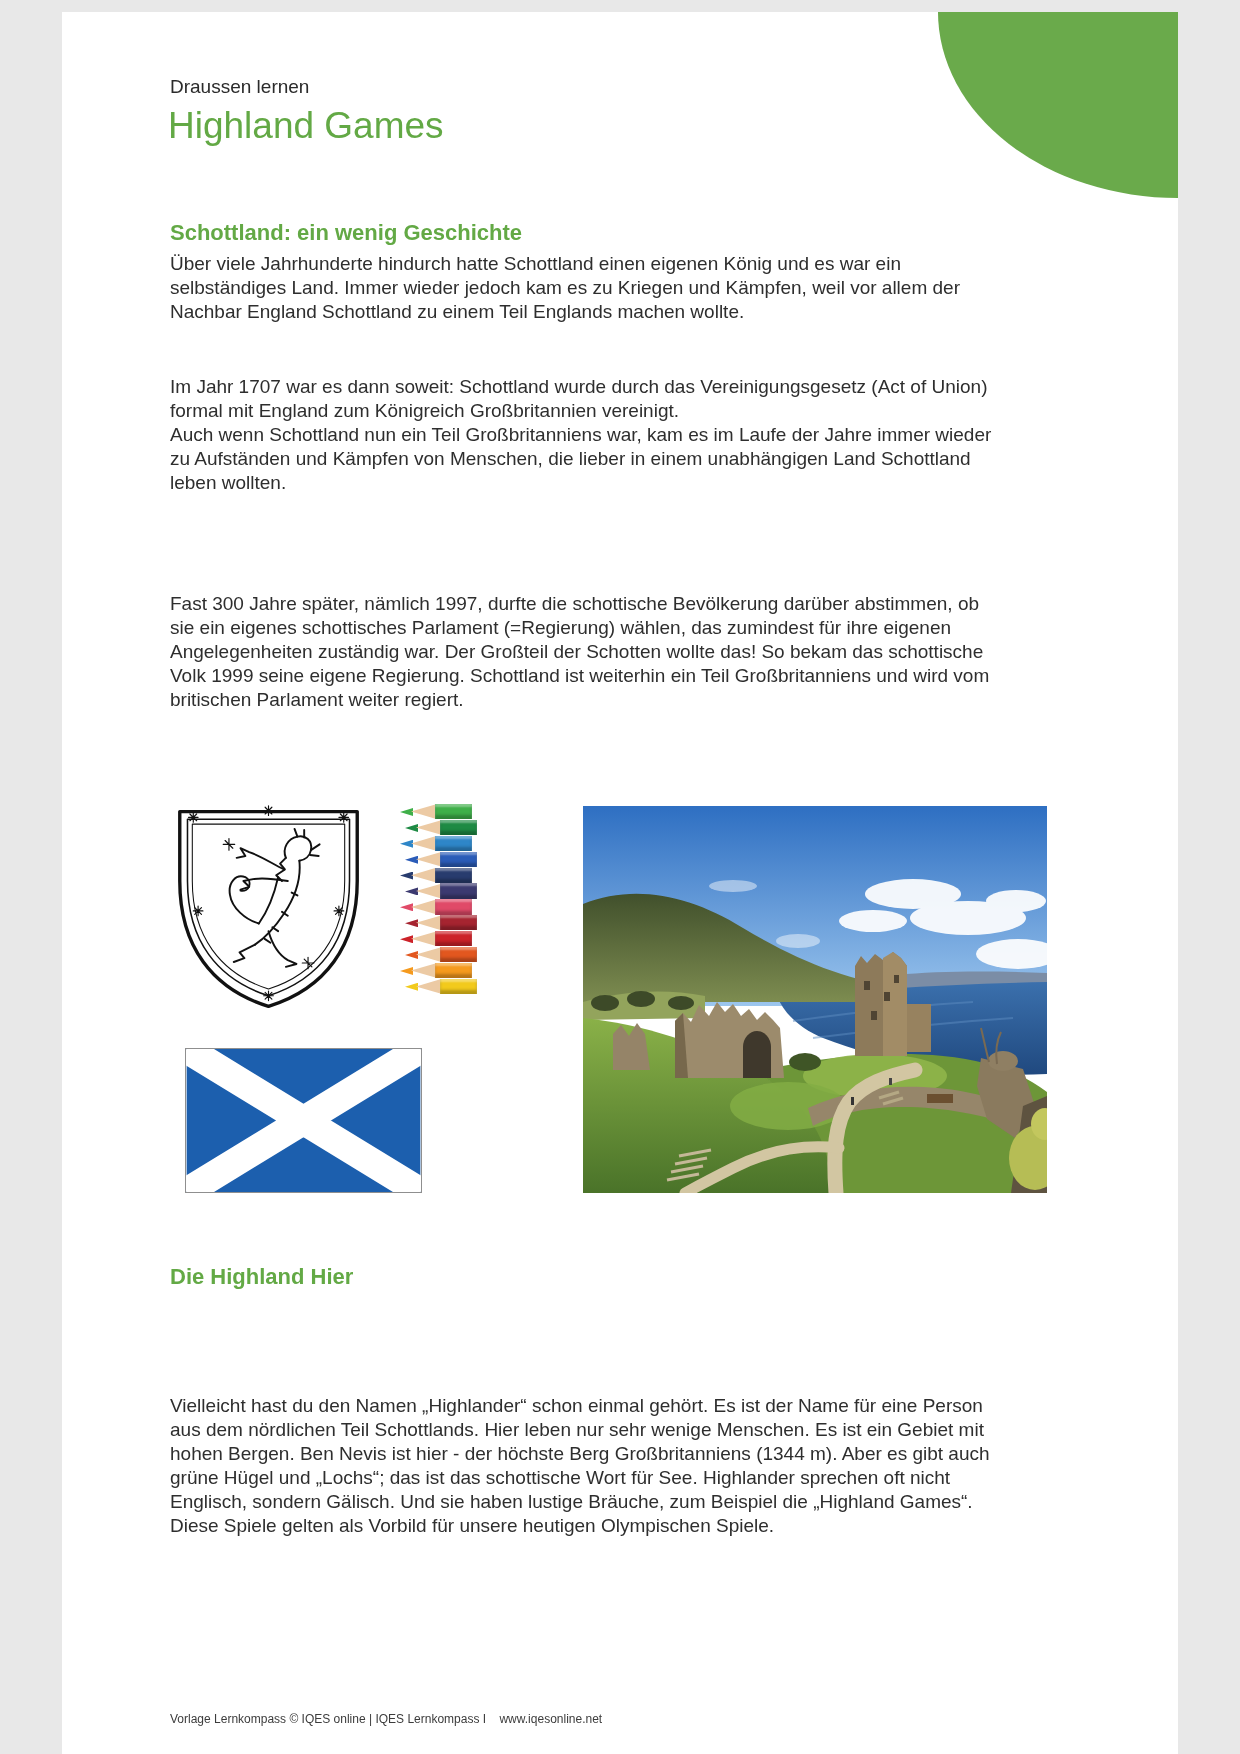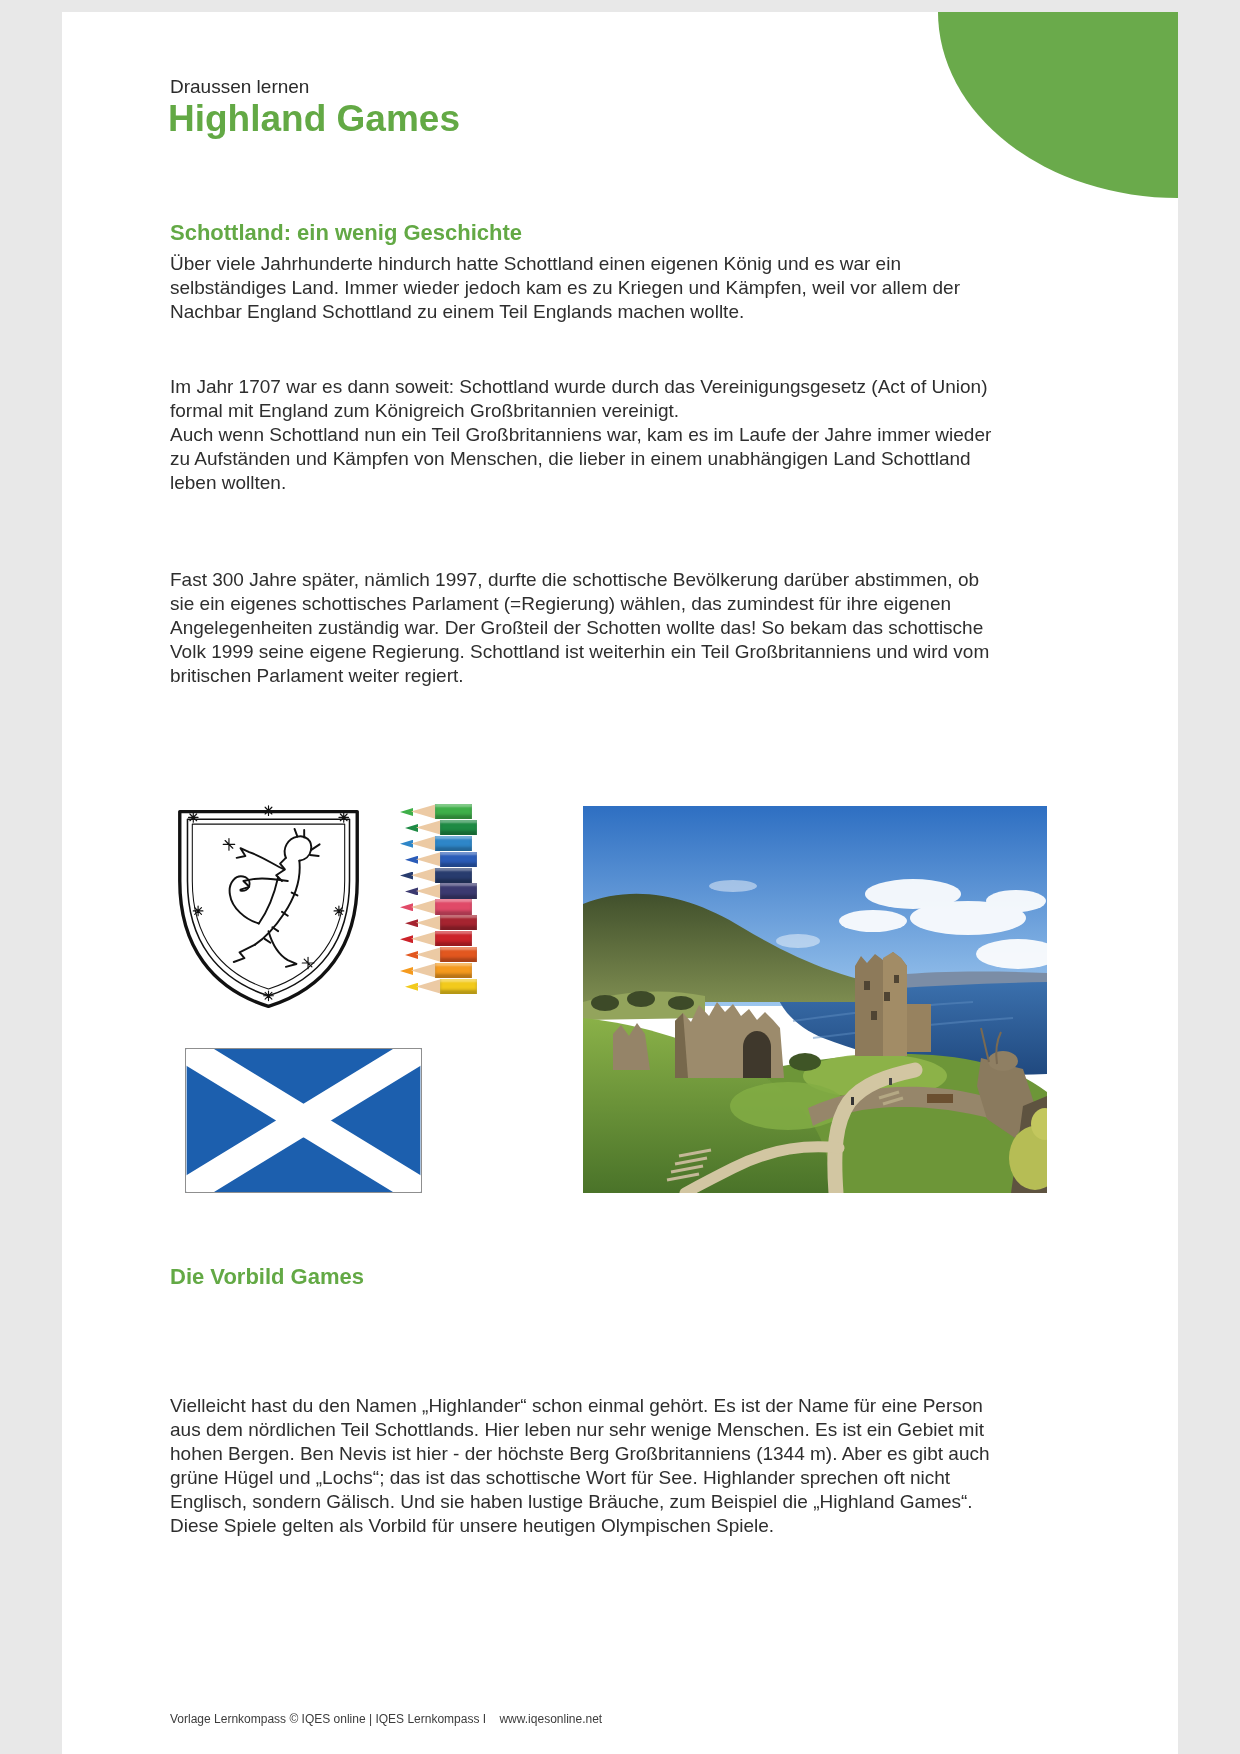--- a/index.html
+++ b/index.html
@@ -6,21 +6,21 @@
     --accent:#6aaa4b;
     --heading-green:#63a945;
     --flag-blue:#1c5fae;
   }
   *{margin:0;padding:0;box-sizing:border-box}
   body{background:#e8e8e8;font-family:"Liberation Sans",sans-serif;}
   .page{position:relative;width:1116px;height:1754px;background:#fff;margin:12px auto;overflow:hidden;}
   .corner{position:absolute;top:0;right:0;width:240px;height:186px;background:var(--accent);
           border-bottom-left-radius:100% 100%;}
   .kicker{position:absolute;left:108px;top:64px;font-size:19px;color:#2b2b2b;}
-  .title{position:absolute;left:106px;top:86px;font-size:37px;font-weight:bold;color:var(--heading-green);}
+  .title{position:absolute;left:106px;top:93px;font-size:37px;font-weight:normal;color:var(--heading-green);}
   .h-green{position:absolute;left:108px;font-size:22px;font-weight:bold;color:var(--heading-green);}
   .para{position:absolute;left:108px;width:905px;font-size:19px;line-height:24px;color:#2e2e2e;white-space:pre-line;}
   
   .shield{position:absolute;left:108px;top:788px;width:197px;height:217px;}
   .pencils{position:absolute;left:338px;top:792px;width:72px;height:190px;display:flex;flex-direction:column;justify-content:space-between;}
   .pencil{position:relative;height:15.2px;width:72px;}
   .pencil.shift{transform:translateX(5px);}
   .ptip{position:absolute;left:0;top:4px;width:13px;height:8px;clip-path:polygon(0 50%,100% 0,100% 100%);}
   .pwood{position:absolute;left:11px;top:0;width:26px;height:100%;background:#eccaa4;clip-path:polygon(0 50%,100% 0,100% 100%);}
   .pbar{position:absolute;left:35px;top:0;right:0;height:100%;
@@ -45,21 +45,21 @@
 
   <div class="h-green" style="top:208px">Schottland: ein wenig Geschichte</div>
   <div class="para" style="top:240px">Über viele Jahrhunderte hindurch hatte Schottland einen eigenen König und es war ein
 selbständiges Land. Immer wieder jedoch kam es zu Kriegen und Kämpfen, weil vor allem der
 Nachbar England Schottland zu einem Teil Englands machen wollte.</div>
   <div class="para" style="top:363px">Im Jahr 1707 war es dann soweit: Schottland wurde durch das Vereinigungsgesetz (Act of Union)
 formal mit England zum Königreich Großbritannien vereinigt.
 Auch wenn Schottland nun ein Teil Großbritanniens war, kam es im Laufe der Jahre immer wieder
 zu Aufständen und Kämpfen von Menschen, die lieber in einem unabhängigen Land Schottland
 leben wollten.</div>
-  <div class="para" style="top:556px">Fast 300 Jahre später, nämlich 1997, durfte die schottische Bevölkerung darüber abstimmen, ob
+  <div class="para" style="top:580px">Fast 300 Jahre später, nämlich 1997, durfte die schottische Bevölkerung darüber abstimmen, ob
 sie ein eigenes schottisches Parlament (=Regierung) wählen, das zumindest für ihre eigenen
 Angelegenheiten zuständig war. Der Großteil der Schotten wollte das! So bekam das schottische
 Volk 1999 seine eigene Regierung. Schottland ist weiterhin ein Teil Großbritanniens und wird vom
 britischen Parlament weiter regiert.</div>
 
   <svg class="shield" viewBox="0 0 200 225">
     <g fill="none" stroke="#111" stroke-linecap="round" stroke-linejoin="round">
       <path d="M8,12 H192 V84 C192 152 158 196 100 214 C42 196 8 152 8 84 Z" stroke-width="3.5"></path>
       <path d="M16,20 H184 V84 C184 146 153 186 100 203 C47 186 16 146 16 84 Z" stroke-width="1.6"></path>
       <path d="M21,25 H179 V84 C179 141 150 180 100 196 C50 180 21 141 21 84 Z" stroke-width="1.1"></path>
@@ -258,21 +258,21 @@
     </svg>
   </div>
 
   <div class="flag">
     <svg viewBox="0 0 237 145" width="235" height="143">
       <rect x="0" y="0" width="237" height="145" fill="var(--flag-blue)"></rect>
       <path d="M0,0 L237,145 M237,0 L0,145" stroke="#fff" stroke-width="29"></path>
     </svg>
   </div>
 
-  <div class="h-green" style="top:1252px">Die Vorbild Games</div>
+  <div class="h-green" style="top:1252px">Die Highland Hier</div>
   <div class="para" style="top:1382px">Vielleicht hast du den Namen „Highlander“ schon einmal gehört. Es ist der Name für eine Person
 aus dem nördlichen Teil Schottlands. Hier leben nur sehr wenige Menschen. Es ist ein Gebiet mit
 hohen Bergen. Ben Nevis ist hier - der höchste Berg Großbritanniens (1344 m). Aber es gibt auch
 grüne Hügel und „Lochs“; das ist das schottische Wort für See. Highlander sprechen oft nicht
 Englisch, sondern Gälisch. Und sie haben lustige Bräuche, zum Beispiel die „Highland Games“.
 Diese Spiele gelten als Vorbild für unsere heutigen Olympischen Spiele.</div>
 
   <div class="credit">Vorlage Lernkompass © IQES online | IQES Lernkompass I    www.iqesonline.net</div>
   <div class="badge">
     <span>1</span>

